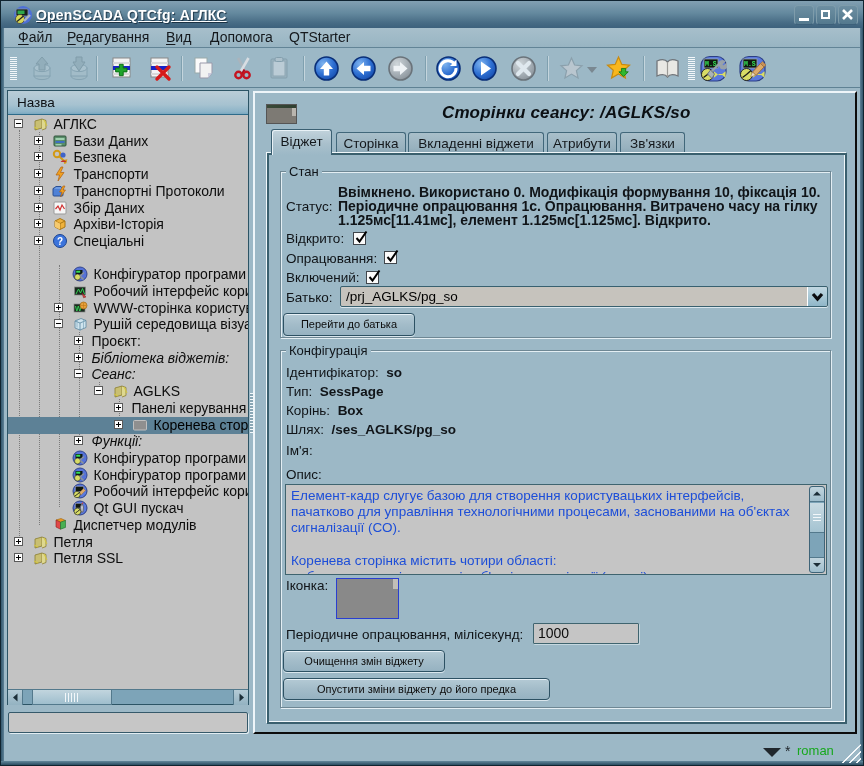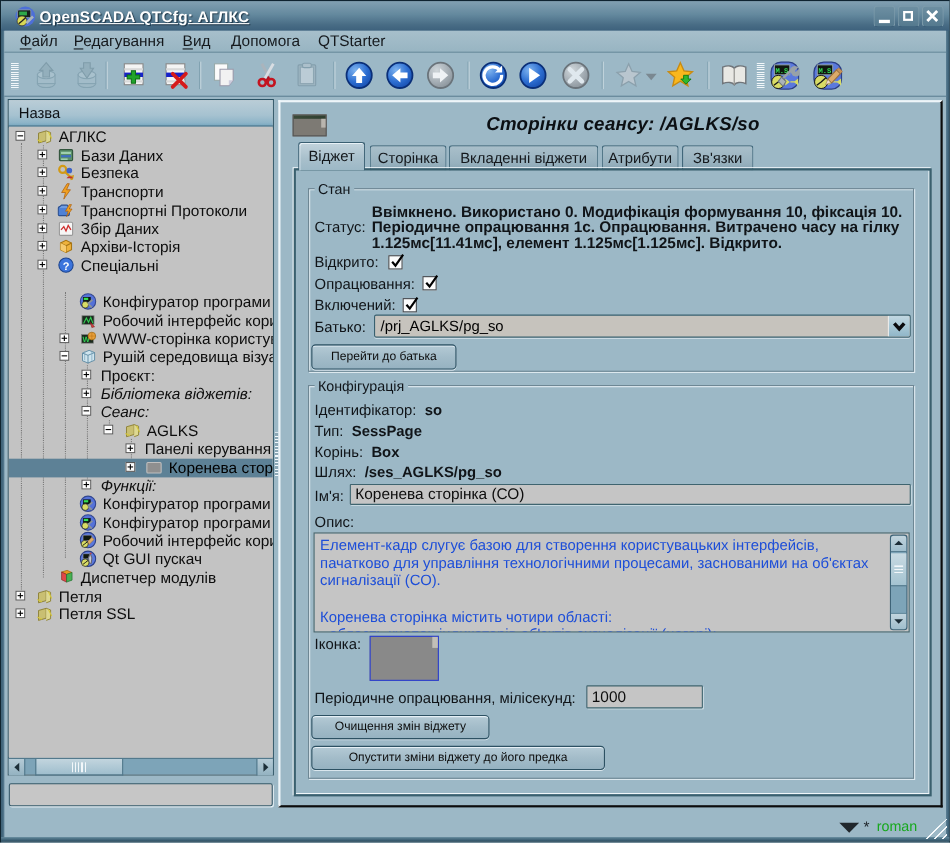--- a/index.html
+++ b/index.html
@@ -597,21 +597,20 @@
     </div>
     <div class="btn" style="left:28px;top:220px;width:132px;height:23px;line-height:21px;">Перейти до батька</div>
     <div class="gbox" style="left:25px;top:257px;width:551px;height:358px">
       <div class="glab" style="left:5px">Конфігурація</div>
     </div>
     <div class="txt" style="left:31px;top:272px;">Ідентифікатор:&nbsp; <b>so</b></div>
     <div class="txt" style="left:31px;top:291px;">Тип:&nbsp; <b>SessPage</b></div>
     <div class="txt" style="left:31px;top:310px;">Корінь:&nbsp; <b>Box</b></div>
     <div class="txt" style="left:31px;top:329px;">Шлях:&nbsp; <b>/ses_AGLKS/pg_so</b></div>
     <div class="txt" style="left:31px;top:350px;">Ім'я:</div>
-    <div class="input" style="left:63px;top:347px;width:510px;height:19px;line-height:17px;">Коренева сторінка (СО)</div>
     <div class="txt" style="left:31px;top:374px;">Опис:</div>
     <div class="abs" style="left:30px;top:391px;width:542px;height:91px;background:#c5c5c5;border:1px solid #3f646f;overflow:hidden;">
 <div style="position:absolute;left:5px;top:3px;font-size:13.5px;line-height:16.2px;color:#1d4ed8;width:535px;">Елемент-кадр слугує базою для створення користувацьких інтерфейсів,<br>пачатково для управління технологічними процесами, заснованими на об'єктах<br>сигналізації (СО).<br><br>Коренева сторінка містить чотири області:<br>- область кнопок-індикаторів об'єктів сигналізації (нагорі);</div>
 <div style="position:absolute;right:1px;top:1px;width:16px;height:87px;background:#7da4b8;border:1px solid #3f6478;border-radius:3px;">
  <div style="position:absolute;left:0;top:0;width:14px;height:15px;background:linear-gradient(180deg,#c2d5de,#9fbecd);border-bottom:1px solid #53798c;border-radius:3px 3px 0 0;"><svg width="14" height="14">
             <path d="M3 8.5 L7 4.5 L11 8.5 Z" fill="#1c2e38"></path>
           </svg></div>
  <div style="position:absolute;left:0;top:16px;width:14px;height:30px;background:linear-gradient(180deg,#c8dae2,#a4c3d1);border-bottom:1px solid #53798c;">
           <div style="position:absolute;left:3px;top:11px;width:8px;height:8px;background:repeating-linear-gradient(180deg,#f2f7fa 0,#f2f7fa 1px,rgba(0,0,0,0) 1px,rgba(0,0,0,0) 3px)"></div>
         </div>

